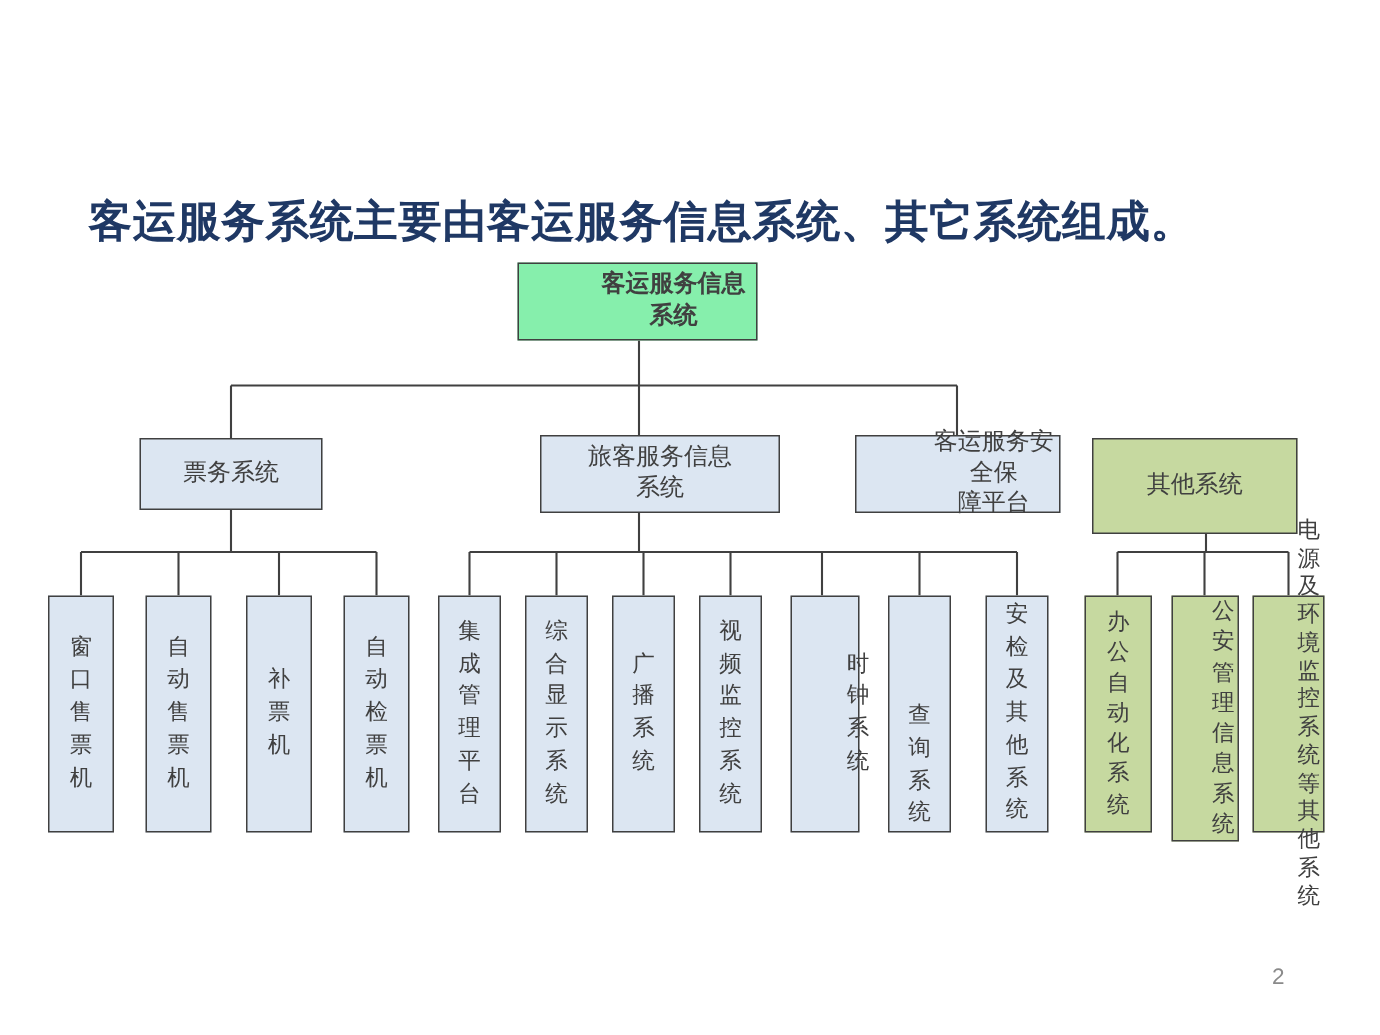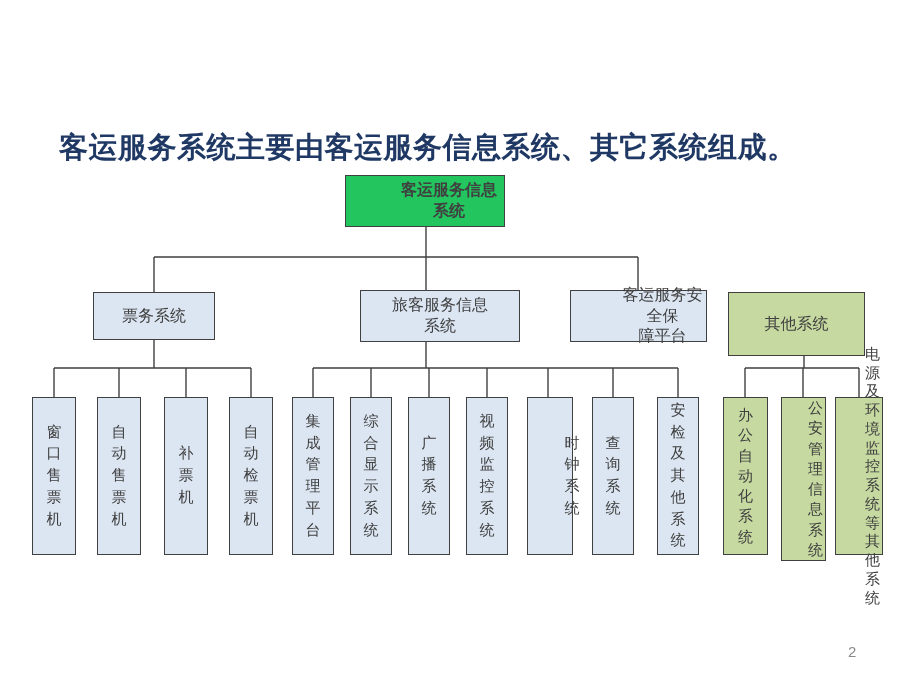--- a/index.html
+++ b/index.html
@@ -9,21 +9,21 @@
   }
   .slide-title{
     position:absolute;left:59px;top:128px;font-size:29px;font-weight:bold;
     color:#1F3864;letter-spacing:0.5px;white-space:nowrap;
   }
   svg.connectors{position:absolute;left:0;top:0;}
   .box{
     position:absolute;border:1.6px solid #404040;box-sizing:border-box;
     display:flex;align-items:center;justify-content:center;color:#404040;
   }
-  .fill-root{background:#22c55e;padding-left:48px;}
+  .fill-root{background:#86efac;padding-left:48px;}
   .fill-blue{background:#DCE6F2;}
   .fill-green{background:#C6D9A0;}
   .h-label{font-size:16px;text-align:center;white-space:pre-line;line-height:1.3;}
   .root-label{font-weight:600;}
   .v-label{
     display:block;width:16px;font-size:15px;line-height:1.45;
     word-break:break-all;text-align:center;
   }
   .v-label.green{line-height:1.35;}
   .v-label.two-col{width:31px;line-height:1.25;}
@@ -88,21 +88,21 @@
   </div>
   <div class="box fill-blue" style="left:408px;top:397px;width:42px;height:158px;">
     <span class="v-label">广播系统</span>
   </div>
   <div class="box fill-blue" style="left:466px;top:397px;width:42px;height:158px;">
     <span class="v-label">视频监控系统</span>
   </div>
   <div class="box fill-blue" style="left:527px;top:397px;width:42px;height:158px;padding-left:44px;">
     <span class="v-label">时钟系统</span>
   </div>
-  <div class="box fill-blue" style="left:592px;top:397px;width:42px;height:158px;">
+  <div class="box fill-blue" style="left:592px;top:397px;width:42px;height:158px;align-items:flex-end;">
     <span class="v-label">查询系统</span>
   </div>
   <div class="box fill-blue" style="left:657px;top:397px;width:42px;height:158px;">
     <span class="v-label">安检及其他系统</span>
   </div>
 
   <div class="box fill-green" style="left:723px;top:397px;width:45px;height:158px;">
     <span class="v-label green">办公自动化系统</span>
   </div>
   <div class="box fill-green" style="left:781px;top:397px;width:45px;height:164px;padding-left:24px;">

